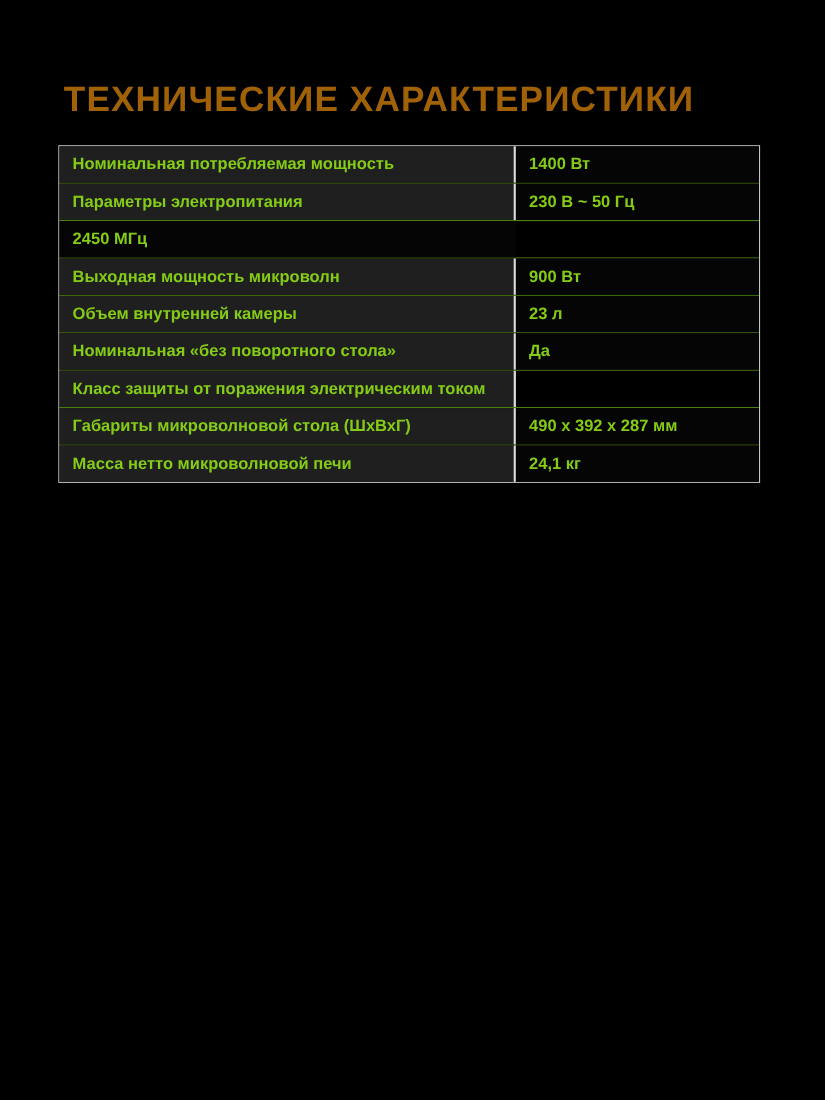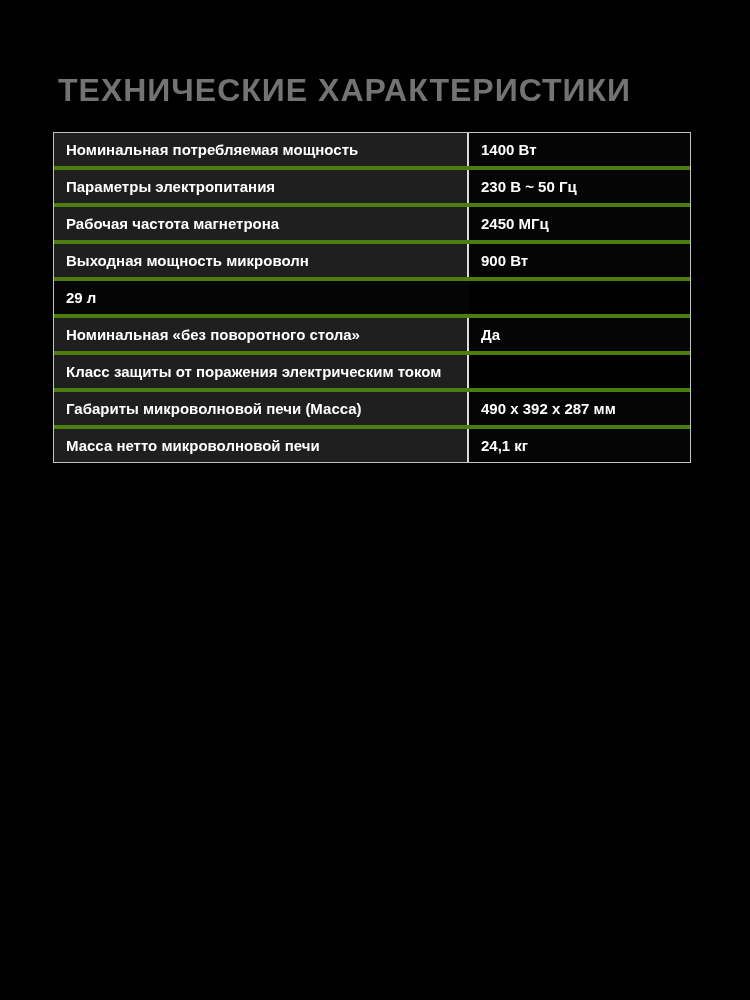--- a/index.html
+++ b/index.html
@@ -12,48 +12,48 @@
     background: #000000;
     font-family: "Liberation Sans", sans-serif;
     position: relative;
     overflow: hidden;
   }
   .title {
     position: absolute;
     left: 58px;
     top: 72px;
     margin: 0;
-    color: #737373;
+    color: #a16207;
     font-size: 32px;
     font-weight: 700;
     letter-spacing: 1px;
     white-space: nowrap;
   }
   .spec-table {
     position: absolute;
     left: 53px;
     top: 132px;
     width: 638px;
     border: 1px solid #c2c2c2;
     box-sizing: border-box;
   }
   .spec-row {
     display: grid;
     grid-template-columns: 415px 1fr;
-    border-top: 4px solid #4d7c0f;
+    border-top: 1px solid #4d7c0f;
   }
   .spec-row:first-child {
     border-top: none;
   }
   .cell {
     height: 33px;
     display: flex;
     align-items: center;
     padding: 0 12px;
-    color: #ffffff;
+    color: #84cc16;
     font-size: 15px;
     line-height: 1;
     white-space: nowrap;
     overflow: hidden;
     box-sizing: border-box;
   }
   .cell.name {
     background: #1f1f1f;
     font-weight: 600;
     border-right: 2px solid #dcdcdc;
@@ -72,39 +72,39 @@
   <div class="spec-table" id="spec-table">
       <div class="spec-row">
         <div class="cell name">Номинальная потребляемая мощность</div>
         <div class="cell value">1400 Вт</div>
       </div>
       <div class="spec-row">
         <div class="cell name">Параметры электропитания</div>
         <div class="cell value">230 В ~ 50 Гц</div>
       </div>
       <div class="spec-row">
-        <div class="cell name">Рабочая частота магнетрона</div>
         <div class="cell value">2450 МГц</div>
       </div>
       <div class="spec-row">
         <div class="cell name">Выходная мощность микроволн</div>
         <div class="cell value">900 Вт</div>
       </div>
       <div class="spec-row">
-        <div class="cell value">29 л</div>
+        <div class="cell name">Объем внутренней камеры</div>
+        <div class="cell value">23 л</div>
       </div>
       <div class="spec-row">
         <div class="cell name">Номинальная «без поворотного стола»</div>
         <div class="cell value">Да</div>
       </div>
       <div class="spec-row">
         <div class="cell name">Класс защиты от поражения электрическим током</div>
       </div>
       <div class="spec-row">
-        <div class="cell name">Габариты микроволновой печи (Масса)</div>
+        <div class="cell name">Габариты микроволновой стола (ШхВхГ)</div>
         <div class="cell value">490 x 392 x 287 мм</div>
       </div>
       <div class="spec-row">
         <div class="cell name">Масса нетто микроволновой печи</div>
         <div class="cell value">24,1 кг</div>
       </div>
     </div>
 </div>
 
 </body></html>

